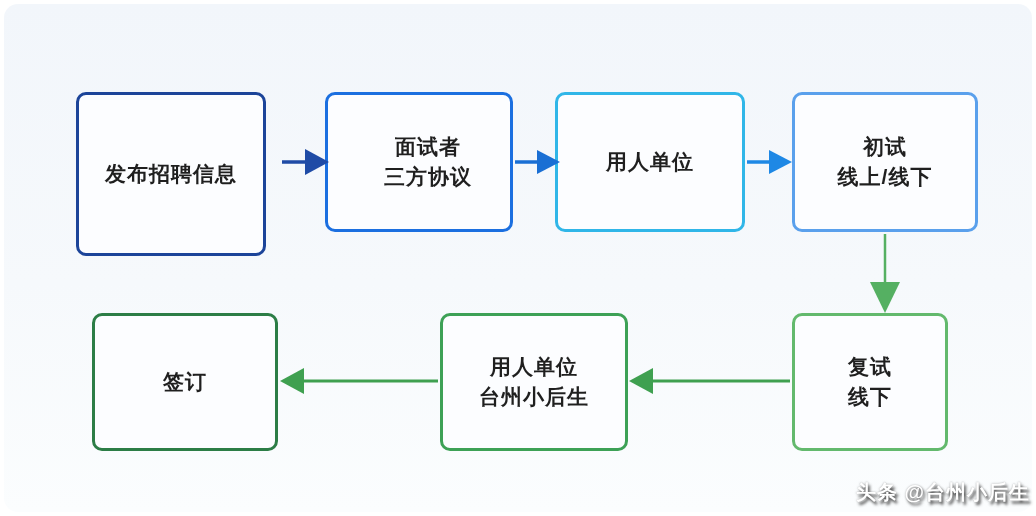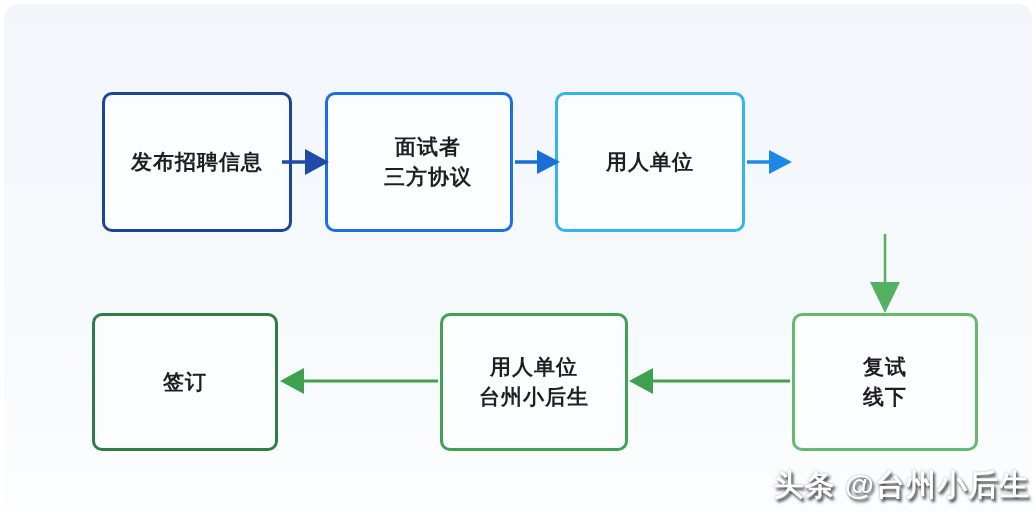--- a/index.html
+++ b/index.html
@@ -30,38 +30,38 @@
   }
   .node .label {
     font-size: 21px;
     font-weight: 700;
     color: #1f1f1f;
     line-height: 1.45;
     letter-spacing: 1px;
   }
   .node .label span { display: block; }
   
-  #n0 { left: 102px;  top: 92px;  width: 190px; height: 140px; align-items: center; }
+  #n0 { left: 76px;  top: 92px;  width: 190px; height: 164px; align-items: center; }
   #n1 { left: 325px; top: 92px;  width: 188px; height: 140px; padding-left: 18px; }
   #n2 { left: 555px; top: 92px;  width: 190px; height: 140px; }
   #n3 { left: 792px; top: 92px;  width: 186px; height: 140px; }
-  #n4 { left: 792px; top: 313px; width: 186px; height: 138px; }
+  #n4 { left: 792px; top: 313px; width: 156px; height: 138px; }
   #n5 { left: 440px; top: 313px; width: 188px; height: 138px; }
   #n6 { left: 92px;  top: 313px; width: 186px; height: 138px; justify-content: center; }
   .arrows {
     position: absolute;
     left: 0; top: 0;
     width: 1036px; height: 516px;
     pointer-events: none;
   }
   .watermark {
     position: absolute;
     right: 6px;
     bottom: 10px;
-    font-size: 30px;
+    font-size: 20px;
     font-weight: 700;
     letter-spacing: 1px;
     color: #ffffff;
     text-shadow: 2px 3px 3px rgba(45,45,45,0.85), 0 0 2px rgba(90,90,90,0.55);
     white-space: nowrap;
   }
 </style>
 </head>
 <body>
 
@@ -75,20 +75,26 @@
   </div>
   <div class="node" id="n1" style="border-color: rgb(27, 111, 224);">
     <div class="label">
       <span>面试者</span>
       <span>三方协议</span>
     </div>
   </div>
   <div class="node" id="n2" style="border-color: rgb(48, 182, 232);">
     <div class="label">
       <span>用人单位</span>
+    </div>
+  </div>
+  <div class="node" id="n3" style="border-color: rgb(90, 160, 236);">
+    <div class="label">
+      <span>初试</span>
+      <span>线上/线下</span>
     </div>
   </div>
   <div class="node" id="n4" style="border-color: rgb(99, 185, 109);">
     <div class="label">
       <span>复试</span>
       <span>线下</span>
     </div>
   </div>
   <div class="node" id="n5" style="border-color: rgb(61, 161, 86);">
     <div class="label">

